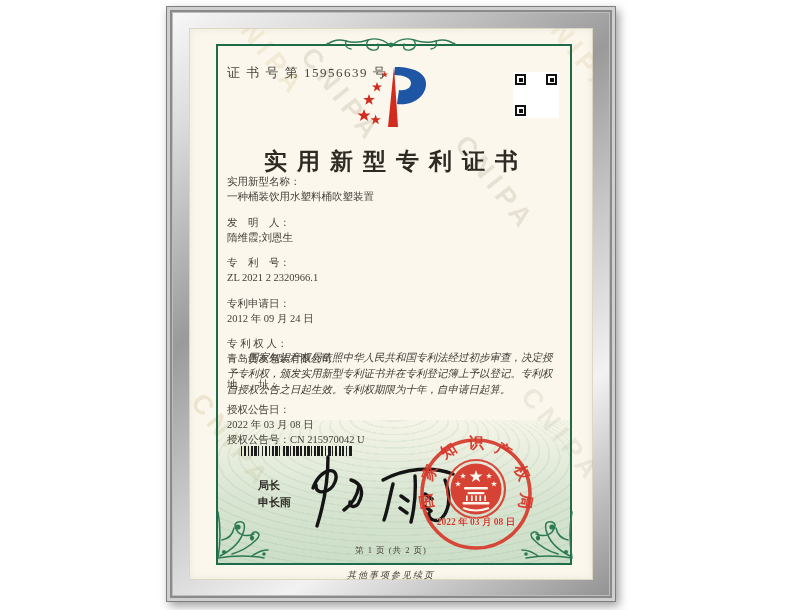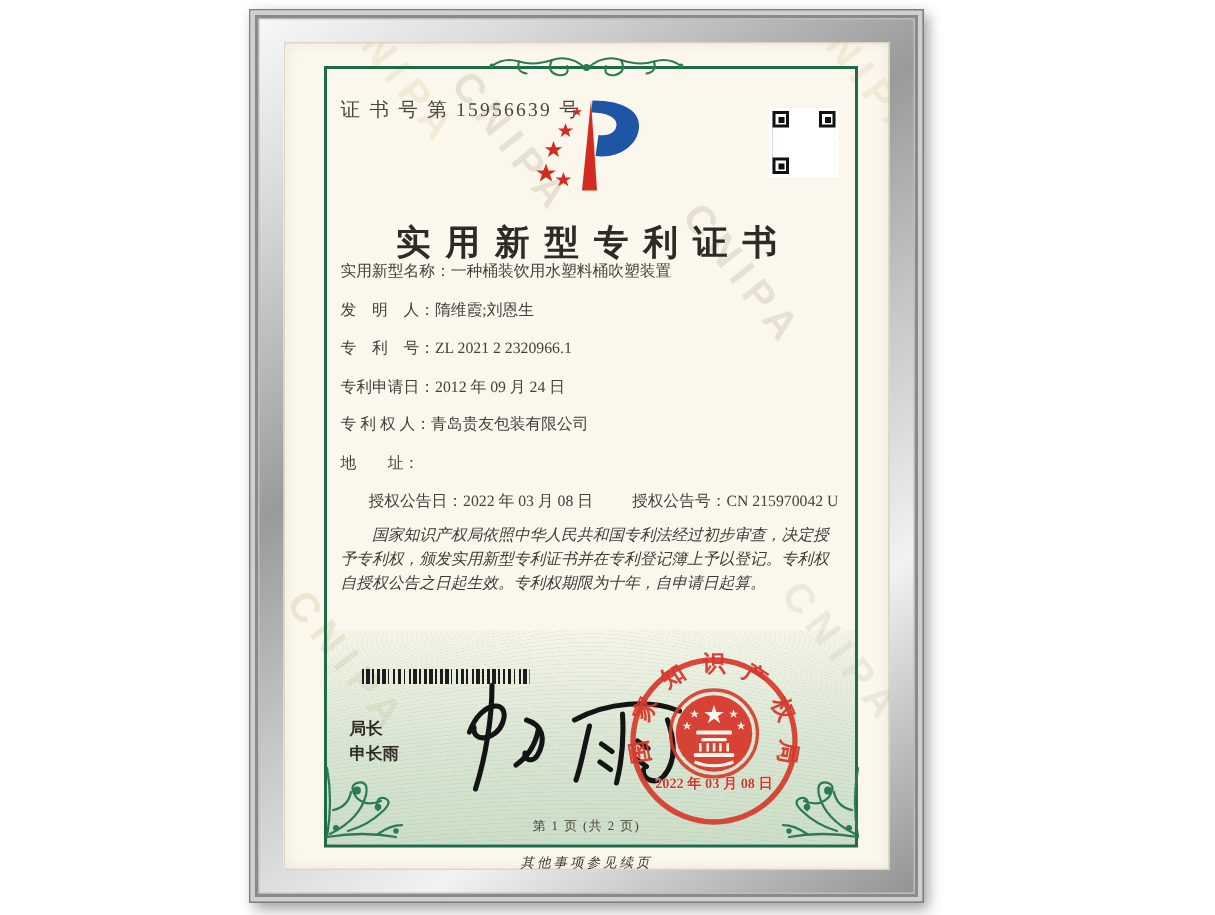--- a/index.html
+++ b/index.html
@@ -61,38 +61,38 @@
     outline:2px solid #fff; }
   .qr .fp { position:absolute; width:11px; height:11px; border:2.5px solid #111; background:#fff; }
   .qr .fp::after { content:""; position:absolute; left:2px; top:2px; width:4px; height:4px; background:#111; }
   .qr .fp.tl { left:0; top:0; } .qr .fp.tr { right:0; top:0; } .qr .fp.bl { left:0; bottom:0; }
   .title { position:absolute; left:0; top:118px; width:100%; text-align:center; z-index:5;
     font-size:23px; font-weight:bold; color:#2e2a24; letter-spacing:10px; text-indent:10px; }
 
   
   .fields { position:absolute; left:38px; top:146px; width:332px; z-index:5;
     font-size:10.5px; color:#45403a; }
-  .frow { display:flex; line-height:15px; margin-bottom:10.5px; }
+  .frow { display:flex; line-height:15px; margin-bottom:10.5px;flex-direction:column; }
   .flabel { white-space:pre; flex:0 0 auto; }
   .fvalue { max-width:252px; }
   .frow.grant { gap:0;justify-content:flex-end; }
-  .frow.grant .pair2 { margin-left:26px; display:flex; }
+  .frow.grant .pair2 { display:flex; }
 
   
   .paras { position:absolute; left:38px; top:322px; width:332px; z-index:5;
     font-size:10.5px; font-style:italic; line-height:16px; color:#3f3a33; }
   .paras p { text-indent:2em; margin-bottom:1px; }
 
   
   .barcode { position:absolute; left:52px; top:418px; width:112px; height:10px; z-index:5;
     background:
       repeating-linear-gradient(90deg,#1c1c1c 0 1.5px, transparent 1.5px 3px,
         #1c1c1c 3px 5.5px, transparent 5.5px 7px, #1c1c1c 7px 8px, transparent 8px 10.5px); }
-  .commissioner { position:absolute; left:44px; top:450px; z-index:5; font-size:11px;
-    font-weight:bold; color:#2f2b26; line-height:17px; font-family:Liberation Serif, serif; }
+  .commissioner { position:absolute; left:69px; top:450px; z-index:5; font-size:11px;
+    font-weight:bold; color:#2f2b26; line-height:17px; font-family:Liberation Mono, monospace; }
   .signature { position:absolute; left:98px; top:424px; z-index:6; }
   .seal { position:absolute; left:228px; top:407px; z-index:7; }
   .page-info { position:absolute; left:0; top:517px; width:100%; text-align:center;
     font-size:8.5px; color:#45403a; z-index:5; letter-spacing:1px; }
   .foot-note { position:absolute; left:0; top:541px; width:100%; text-align:center;
     font-size:9px; font-style:italic; color:#3f3a33; z-index:5; letter-spacing:2px; }
 </style>
 </head>
 <body>
 

